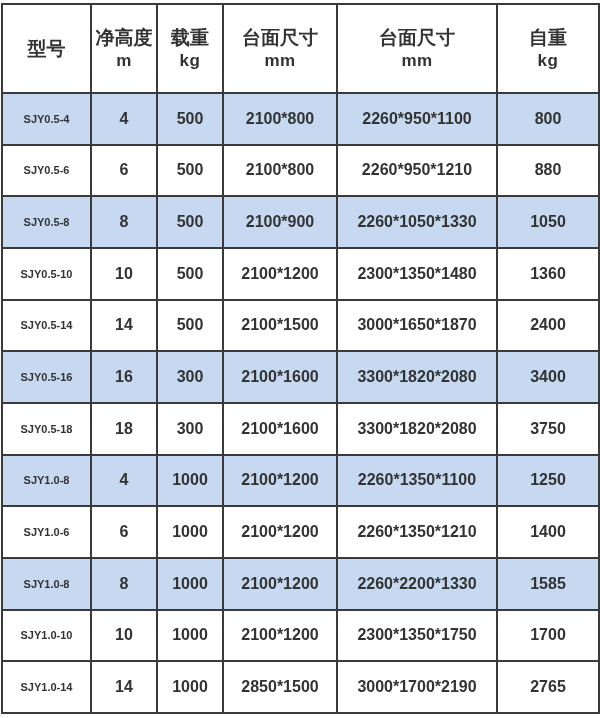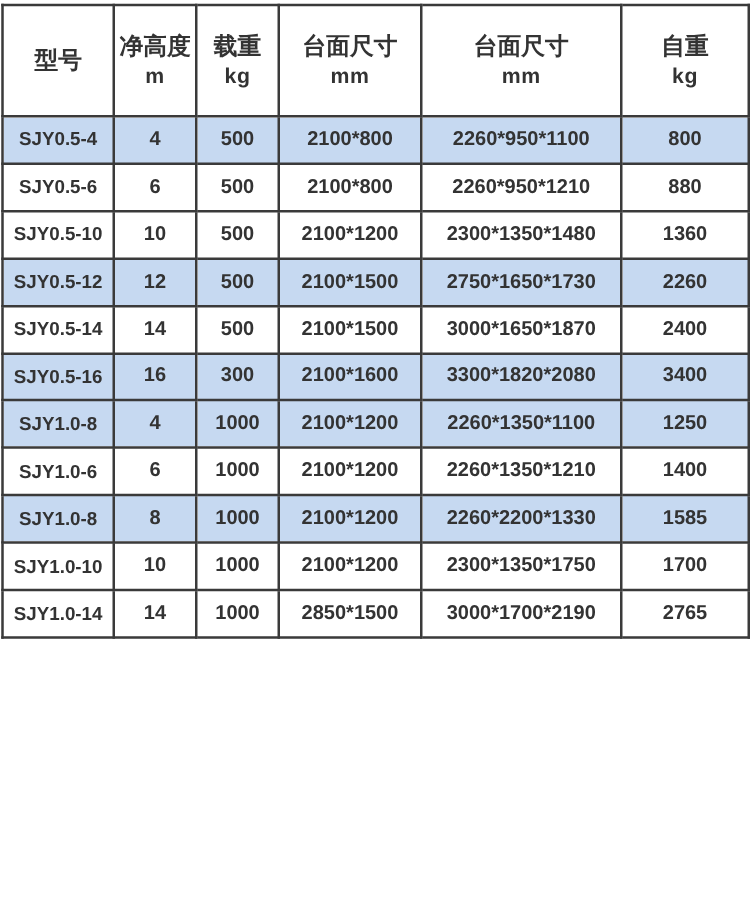--- a/index.html
+++ b/index.html
@@ -8,21 +8,21 @@
     width: 600px;
     height: 718px;
     background: #ffffff;
     font-family: "Liberation Sans", "DejaVu Sans", sans-serif;
     overflow: hidden;
   }
   table.spec-table {
     border-collapse: collapse;
     table-layout: fixed;
     width: 597px;
-    height: 508px;
+    height: 711px;
     margin: 3px 0 0 1px;
     border: 2px solid #141414;
   }
   .spec-table th,
   .spec-table td {
     border: 2px solid #3a3a3a;
     text-align: center;
     vertical-align: middle;
     color: #333333;
     font-weight: bold;
@@ -39,21 +39,21 @@
   .spec-table thead th .unit {
     display: block;
     font-size: 17px;
     letter-spacing: 0.5px;
   }
   .spec-table tbody td {
     font-size: 16px;
     background: #ffffff;
   }
   .spec-table tbody td:first-child {
-    font-size: 15px;
+    font-size: 11px;
   }
   .spec-table tbody tr.stripe td {
     background: #c6d9f1;
   }
   col.c-model  { width: 89px; }
   col.c-height { width: 66px; }
   col.c-load   { width: 66px; }
   col.c-plat   { width: 114px; }
   col.c-dims   { width: 160px; }
   col.c-weight { width: 102px; }
@@ -107,52 +107,60 @@
         <td>800</td>
       </tr>
       <tr>
         <td>SJY0.5-6</td>
         <td>6</td>
         <td>500</td>
         <td>2100*800</td>
         <td>2260*950*1210</td>
         <td>880</td>
       </tr>
+      <tr class="stripe">
+        <td>SJY0.5-8</td>
+        <td>8</td>
+        <td>500</td>
+        <td>2100*900</td>
+        <td>2260*1050*1330</td>
+        <td>1050</td>
+      </tr>
       <tr>
         <td>SJY0.5-10</td>
         <td>10</td>
         <td>500</td>
         <td>2100*1200</td>
         <td>2300*1350*1480</td>
         <td>1360</td>
-      </tr>
-      <tr class="stripe">
-        <td>SJY0.5-12</td>
-        <td>12</td>
-        <td>500</td>
-        <td>2100*1500</td>
-        <td>2750*1650*1730</td>
-        <td>2260</td>
       </tr>
       <tr>
         <td>SJY0.5-14</td>
         <td>14</td>
         <td>500</td>
         <td>2100*1500</td>
         <td>3000*1650*1870</td>
         <td>2400</td>
       </tr>
       <tr class="stripe">
         <td>SJY0.5-16</td>
         <td>16</td>
         <td>300</td>
         <td>2100*1600</td>
         <td>3300*1820*2080</td>
         <td>3400</td>
       </tr>
+      <tr>
+        <td>SJY0.5-18</td>
+        <td>18</td>
+        <td>300</td>
+        <td>2100*1600</td>
+        <td>3300*1820*2080</td>
+        <td>3750</td>
+      </tr>
       <tr class="stripe">
         <td>SJY1.0-8</td>
         <td>4</td>
         <td>1000</td>
         <td>2100*1200</td>
         <td>2260*1350*1100</td>
         <td>1250</td>
       </tr>
       <tr>
         <td>SJY1.0-6</td>

